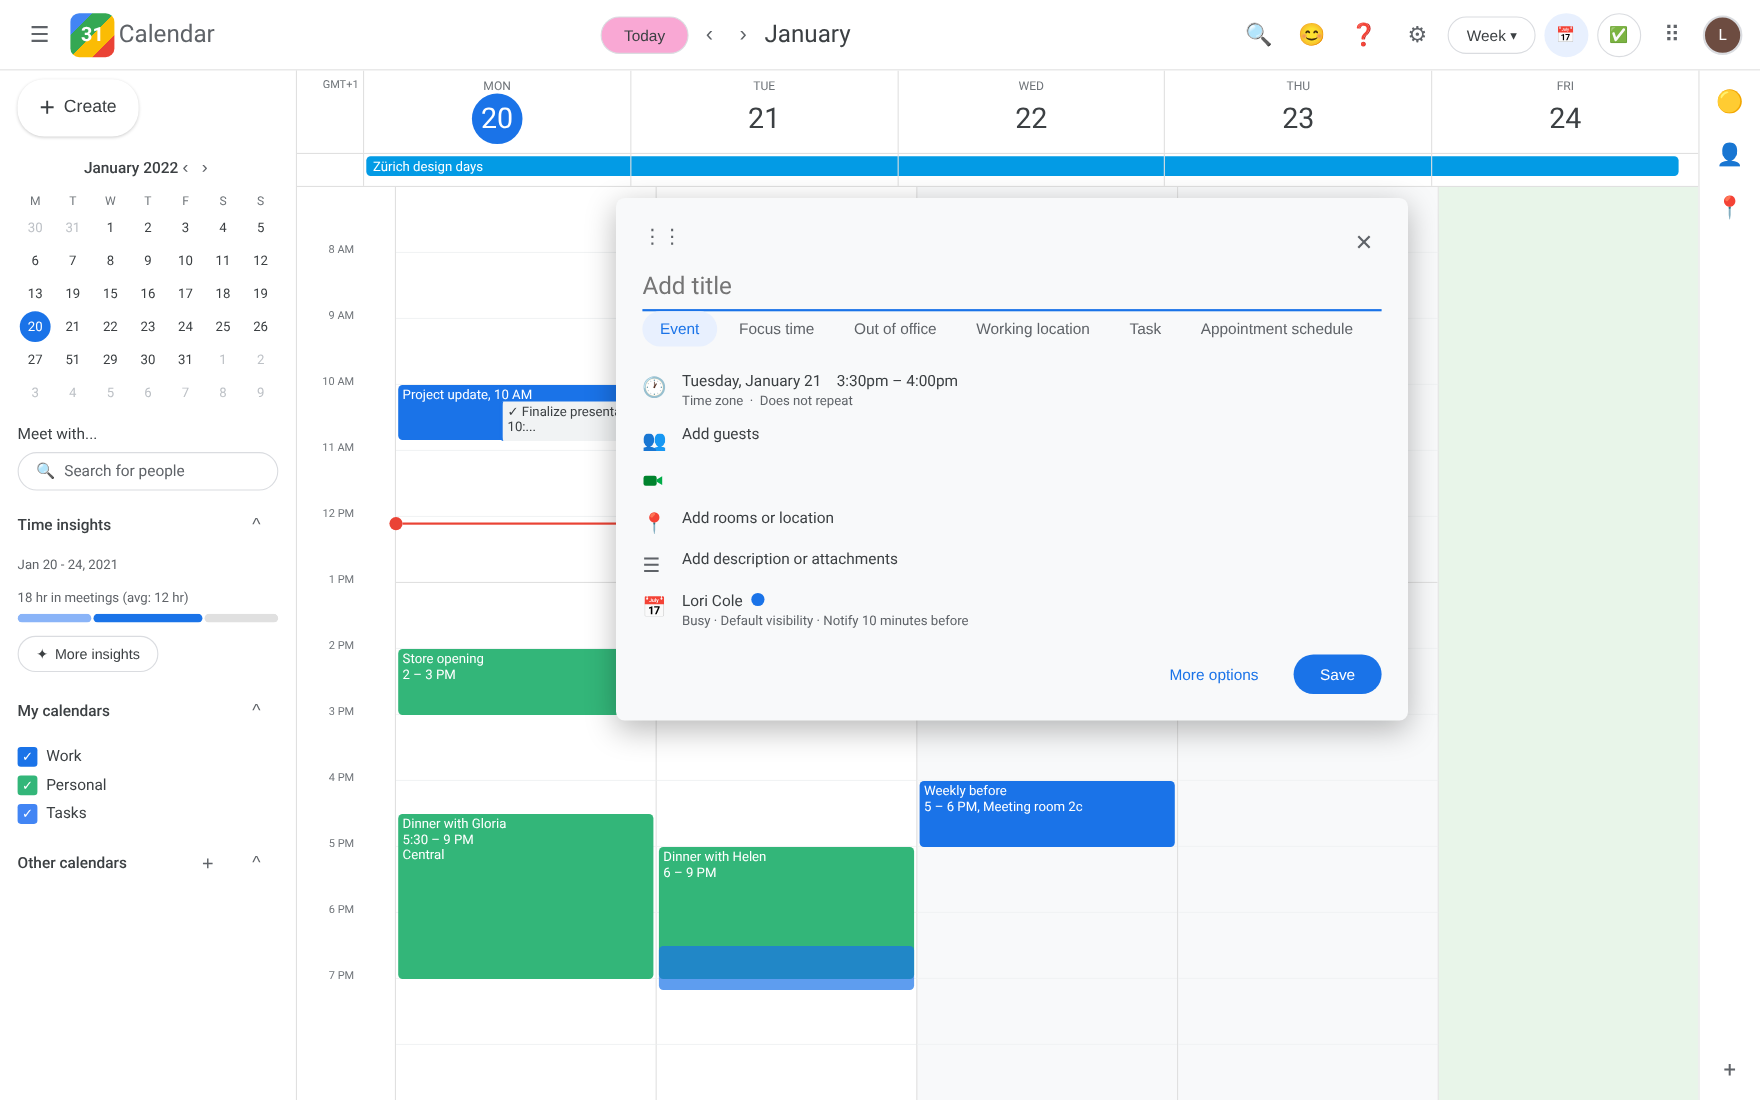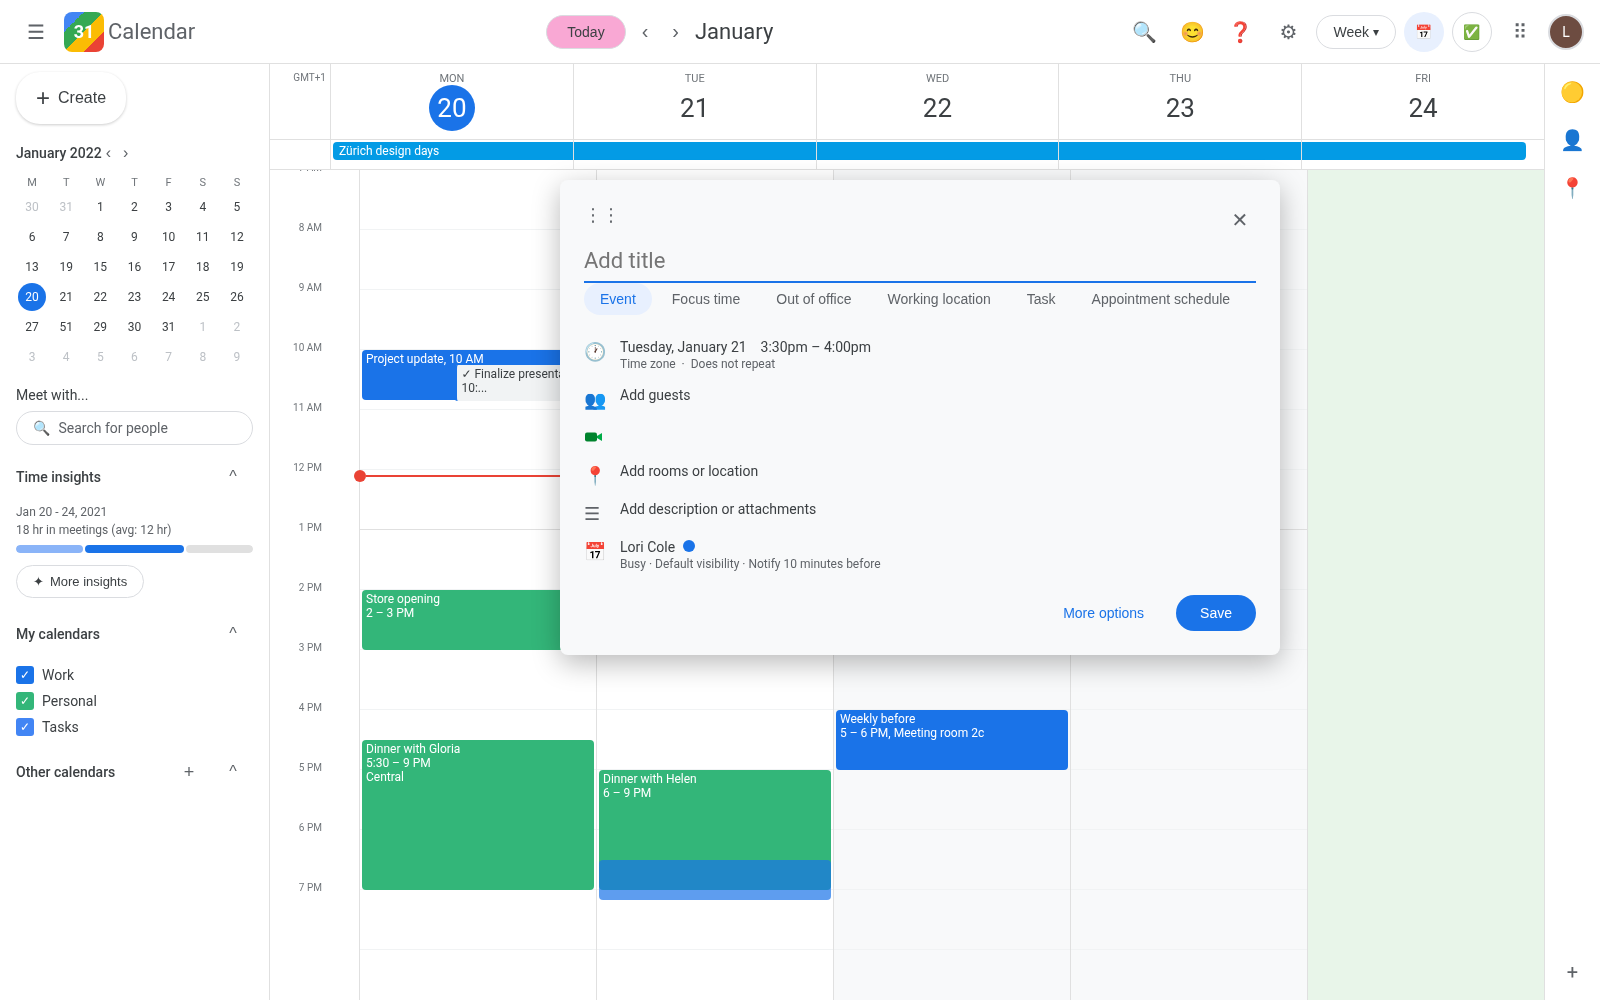--- a/index.html
+++ b/index.html
@@ -26,40 +26,40 @@
     
     .main { display: flex; height: calc(1000px - 64px); }
 
     
     .sidebar { width: 270px; flex: 0 0 270px; padding: 8px 16px; overflow-y: auto; border-right: 1px solid #e0e0e0; }
     .create-btn { display: flex; align-items: center; gap: 8px; border: none; background: #fff; box-shadow: 0 1px 3px rgba(0,0,0,0.2); border-radius: 24px; padding: 12px 20px; font-size: 16px; cursor: pointer; color: #3c4043; margin-bottom: 16px; }
     .create-plus { font-size: 24px; color: #3c4043; }
 
     
     .mini-cal { margin-bottom: 16px; }
-    .mini-cal-header { display: flex; align-items: center; justify-content: flex-start; margin-bottom: 8px; }
+    .mini-cal-header { display: flex; align-items: center; justify-content: center; margin-bottom: 8px; }
     .mini-cal-title { font-size: 14px; color: #3c4043; font-weight: 500; }
     .mini-cal-nav { background: none; border: none; cursor: pointer; color: #5f6368; font-size: 16px; padding: 4px; border-radius: 50%; }
     .mini-cal-grid { display: grid; grid-template-columns: repeat(7, 1fr); gap: 2px; }
     .mini-cal-day-header { text-align: center; font-size: 11px; color: #70757a; padding: 2px; }
     .mini-cal-day { text-align: center; font-size: 12px; color: #3c4043; padding: 4px 2px; border-radius: 50%; cursor: pointer; width: 28px; height: 28px; display: flex; align-items: center; justify-content: center; margin: auto; }
     .mini-cal-day.today { background: #1a73e8; color: white; border-radius: 50%; }
     .mini-cal-day.other-month { color: #bdc1c6; }
 
     
     .meet-with { margin-bottom: 12px; }
     .meet-with-title { font-size: 14px; color: #3c4043; margin-bottom: 8px; }
     .search-people { display: flex; align-items: center; gap: 8px; border: 1px solid #dadce0; border-radius: 24px; padding: 8px 16px; cursor: pointer; }
     .search-people-text { font-size: 14px; color: #5f6368; }
 
     
     .time-insights { margin-bottom: 16px; }
     .time-insights-header { display: flex; align-items: center; justify-content: space-between; margin-bottom: 8px; }
     .time-insights-title { font-size: 14px; color: #3c4043; font-weight: 500; }
-    .time-insights-date { font-size: 12px; color: #5f6368; margin-bottom: 4px; }
+    .time-insights-date { font-size: 12px; color: #5f6368; margin-bottom: 16px; }
     .time-insights-hours { font-size: 12px; color: #5f6368; margin-bottom: 8px; }
     .progress-bar { display: flex; height: 8px; border-radius: 4px; overflow: hidden; gap: 2px; margin-bottom: 12px; }
     .progress-seg-purple { flex: 2; background: #8ab4f8; border-radius: 4px; }
     .progress-seg-blue { flex: 3; background: #1a73e8; border-radius: 4px; }
     .progress-seg-empty { flex: 2; background: #e0e0e0; border-radius: 4px; }
     .more-insights-btn { display: flex; align-items: center; gap: 6px; border: 1px solid #dadce0; border-radius: 20px; padding: 8px 16px; cursor: pointer; background: #fff; font-size: 13px; color: #3c4043; }
 
     
     .calendars-section { margin-bottom: 12px; }
     .calendars-header { display: flex; align-items: center; justify-content: space-between; margin-bottom: 8px; cursor: pointer; }

